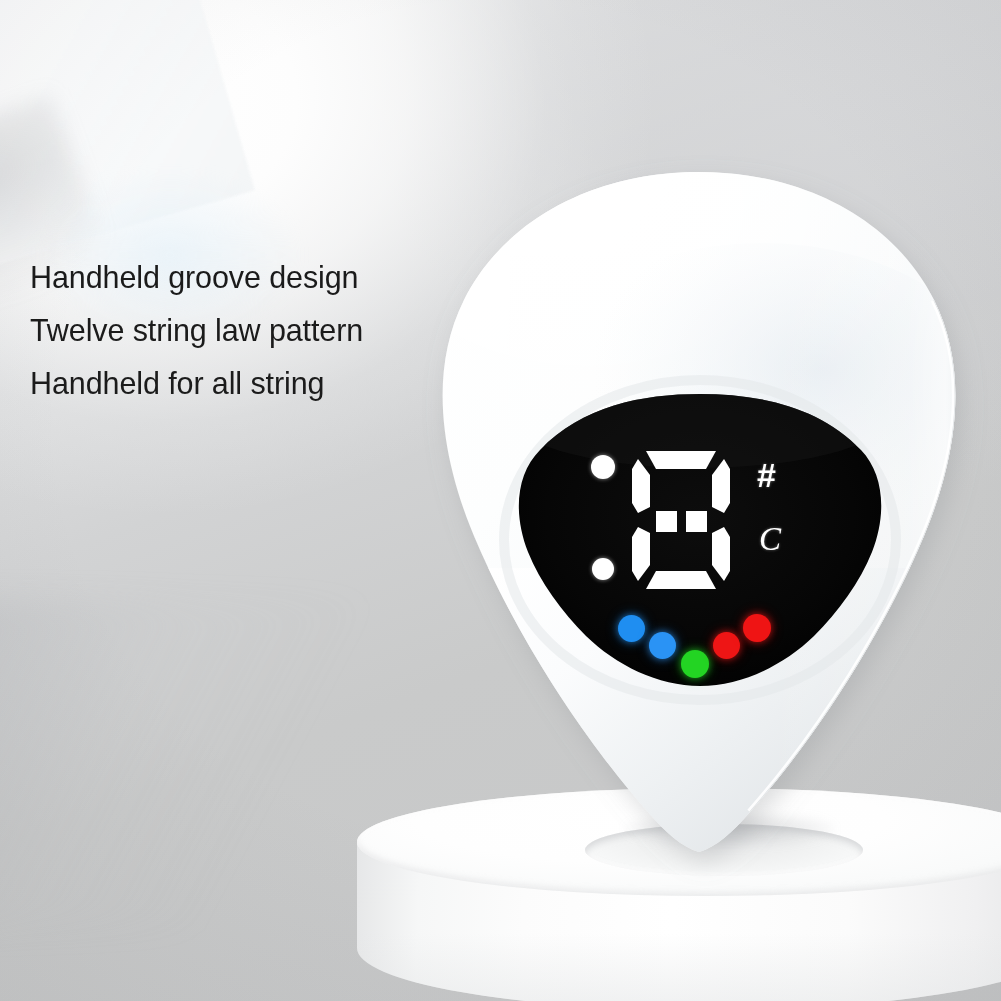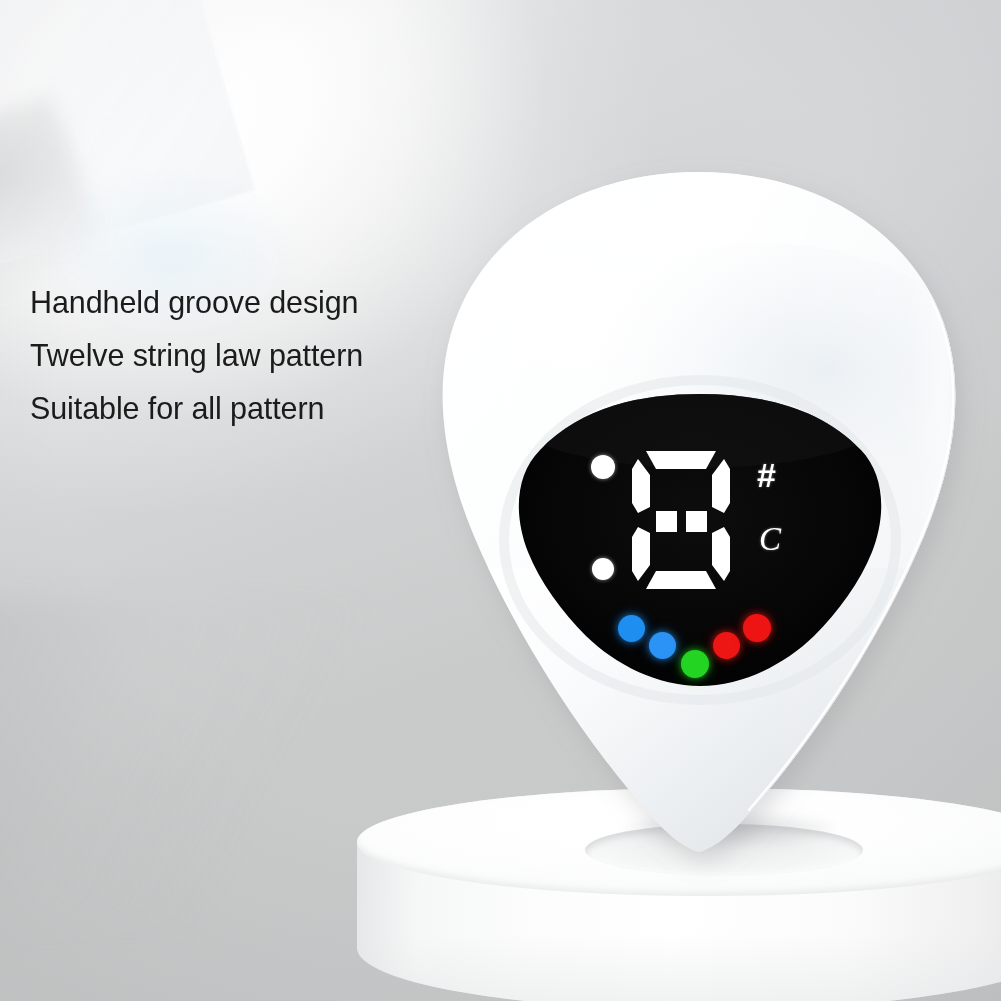--- a/index.html
+++ b/index.html
@@ -58,21 +58,21 @@
     filter:blur(14px);
   }
   .bg-vignette {
     position:absolute; inset:0;
     background:radial-gradient(ellipse 85% 80% at 50% 42%, rgba(0,0,0,0) 52%, rgba(120,122,125,0.13) 100%);
   }
 
   
   #feature-text {
     position:absolute;
-    left:30px; top:276px;
+    left:30px; top:251px;
     width:400px;
     z-index:40;
   }
   .feature-line {
     font-size:30.5px;
     line-height:53px;
     color:#1b1b1b;
     letter-spacing:-0.1px;
     white-space:nowrap;
     font-weight:400;
@@ -203,21 +203,21 @@
 
   <div class="bg-base"></div>
   <div class="bg-lightpanel"></div>
   <div class="bg-panel-shadow"></div>
   <div class="bg-cool-glow"></div>
   <div class="bg-wallcrease"></div>
 
   <div id="feature-text">
     <div class="feature-line">Handheld groove design</div>
     <div class="feature-line">Twelve string law pattern</div>
-    <div class="feature-line">Suitable for all pattern</div>
+    <div class="feature-line">Handheld for all string</div>
   </div>
 
   <div id="pedestal">
     <div class="ped-body"></div>
     <div class="ped-body-shade"></div>
     <div class="ped-top"></div>
     <div class="ped-top-edge"></div>
     <div class="ped-groove"></div>
     <div class="ped-contact-shadow"></div>
   </div>

